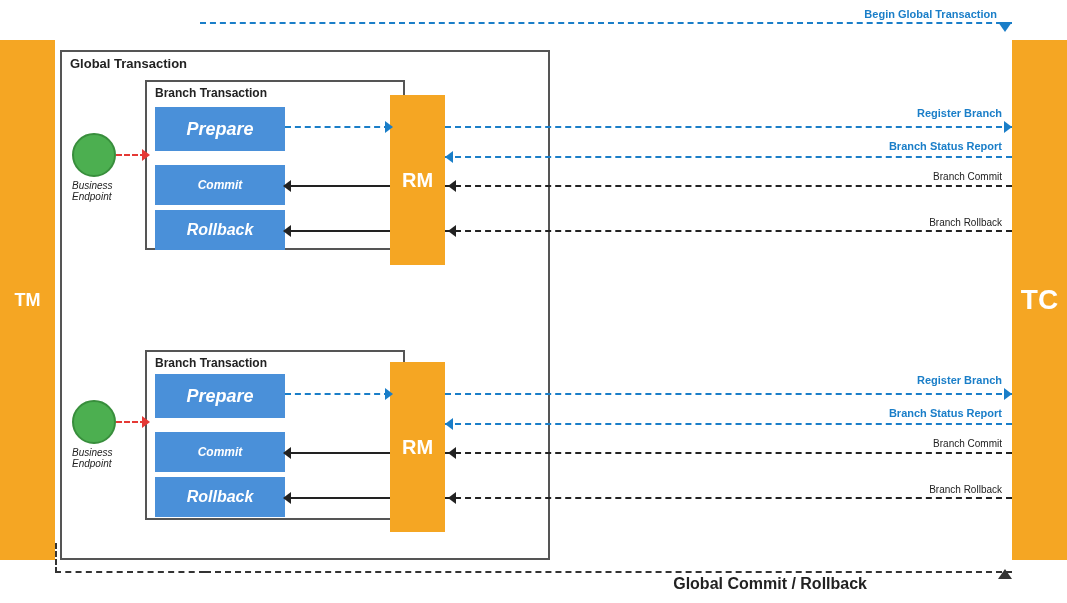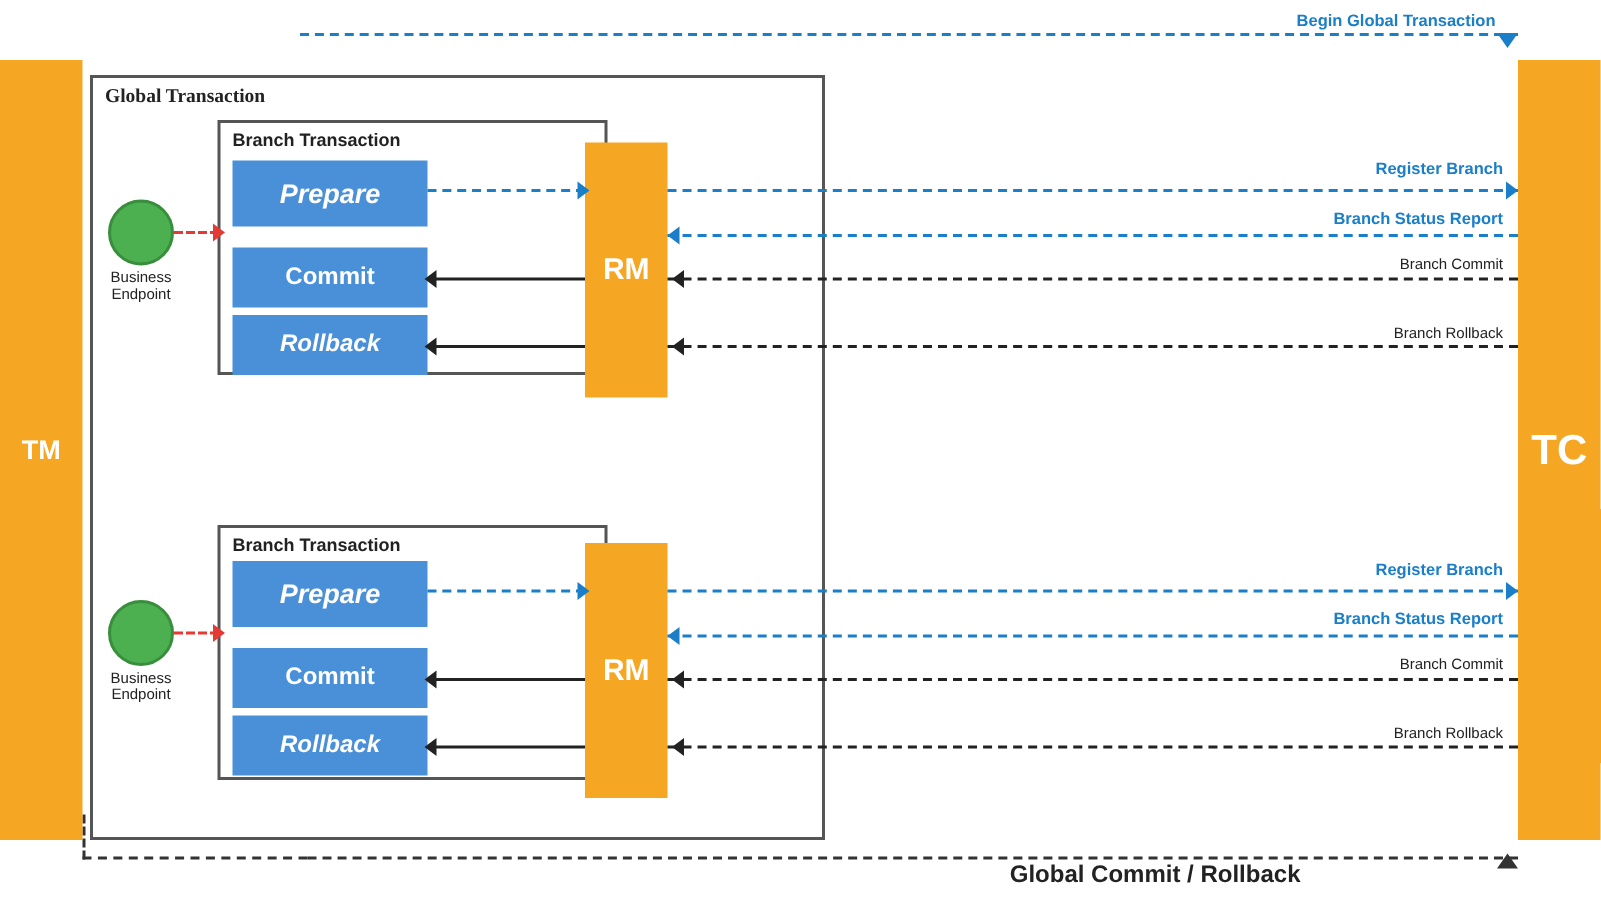--- a/index.html
+++ b/index.html
@@ -69,21 +69,20 @@
       background: transparent;
       z-index: 2;
     }
     .global-tx-label {
       position: absolute;
       top: 4px;
       left: 8px;
       font-size: 13px;
       font-weight: bold;
       color: #222;
-      font-family: Liberation Serif, serif;
     }
 
     
     .begin-global-tx {
       position: absolute;
       top: 8px;
       left: 200px;
       right: 55px;
       height: 20px;
       z-index: 5;
@@ -147,22 +146,23 @@
     .biz-circle {
       width: 44px;
       height: 44px;
       border-radius: 50%;
       background: #4CAF50;
       border: 2px solid #388E3C;
     }
     .biz-label {
       font-size: 10px;
       color: #222;
-      text-align: center;
+      text-align: left;
       margin-top: 3px;
+      font-style: italic;
     }
 
     
     .red-arrow-upper {
       position: absolute;
       left: 116px;
       top: 154px;
       width: 30px;
       height: 2px;
       border-top: 2px dashed #e53935;
@@ -208,21 +208,22 @@
       width: 130px;
       height: 40px;
       background: #4A90D9;
       display: flex;
       align-items: center;
       justify-content: center;
       z-index: 4;
     }
     .commit-text {
       color: #fff;
-      font-size: 16px;
+      font-style: italic;
+      font-size: 12px;
       font-weight: bold;
     }
 
     
     .rollback-box-upper {
       position: absolute;
       left: 155px;
       top: 210px;
       width: 130px;
       height: 40px;

